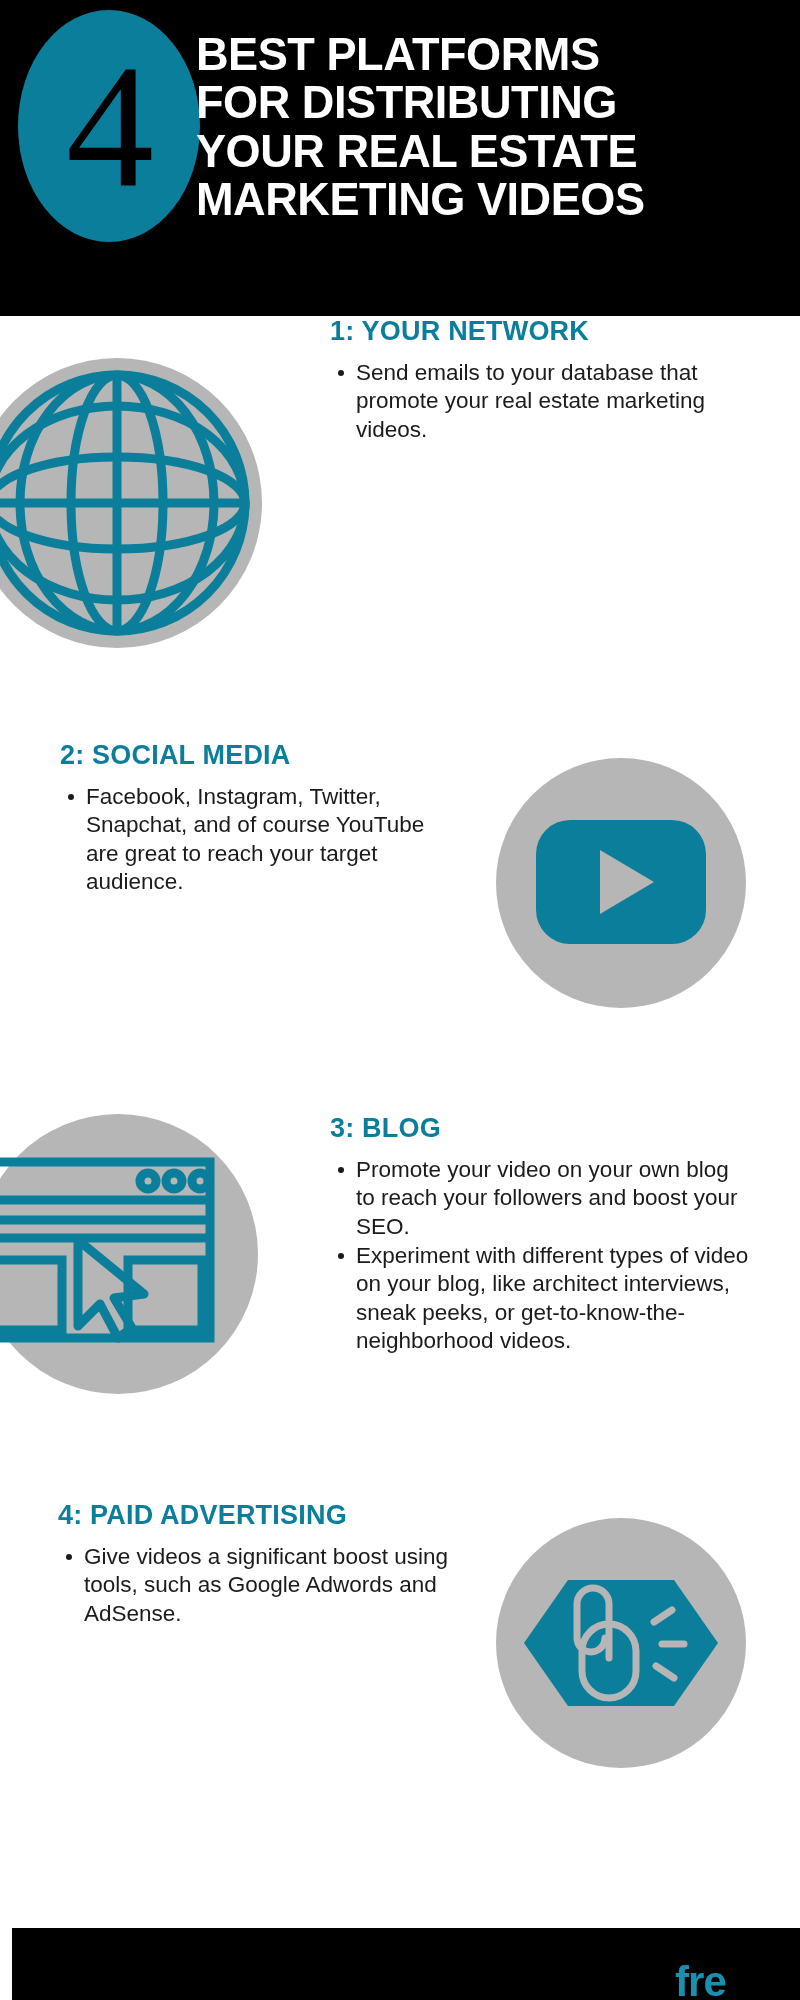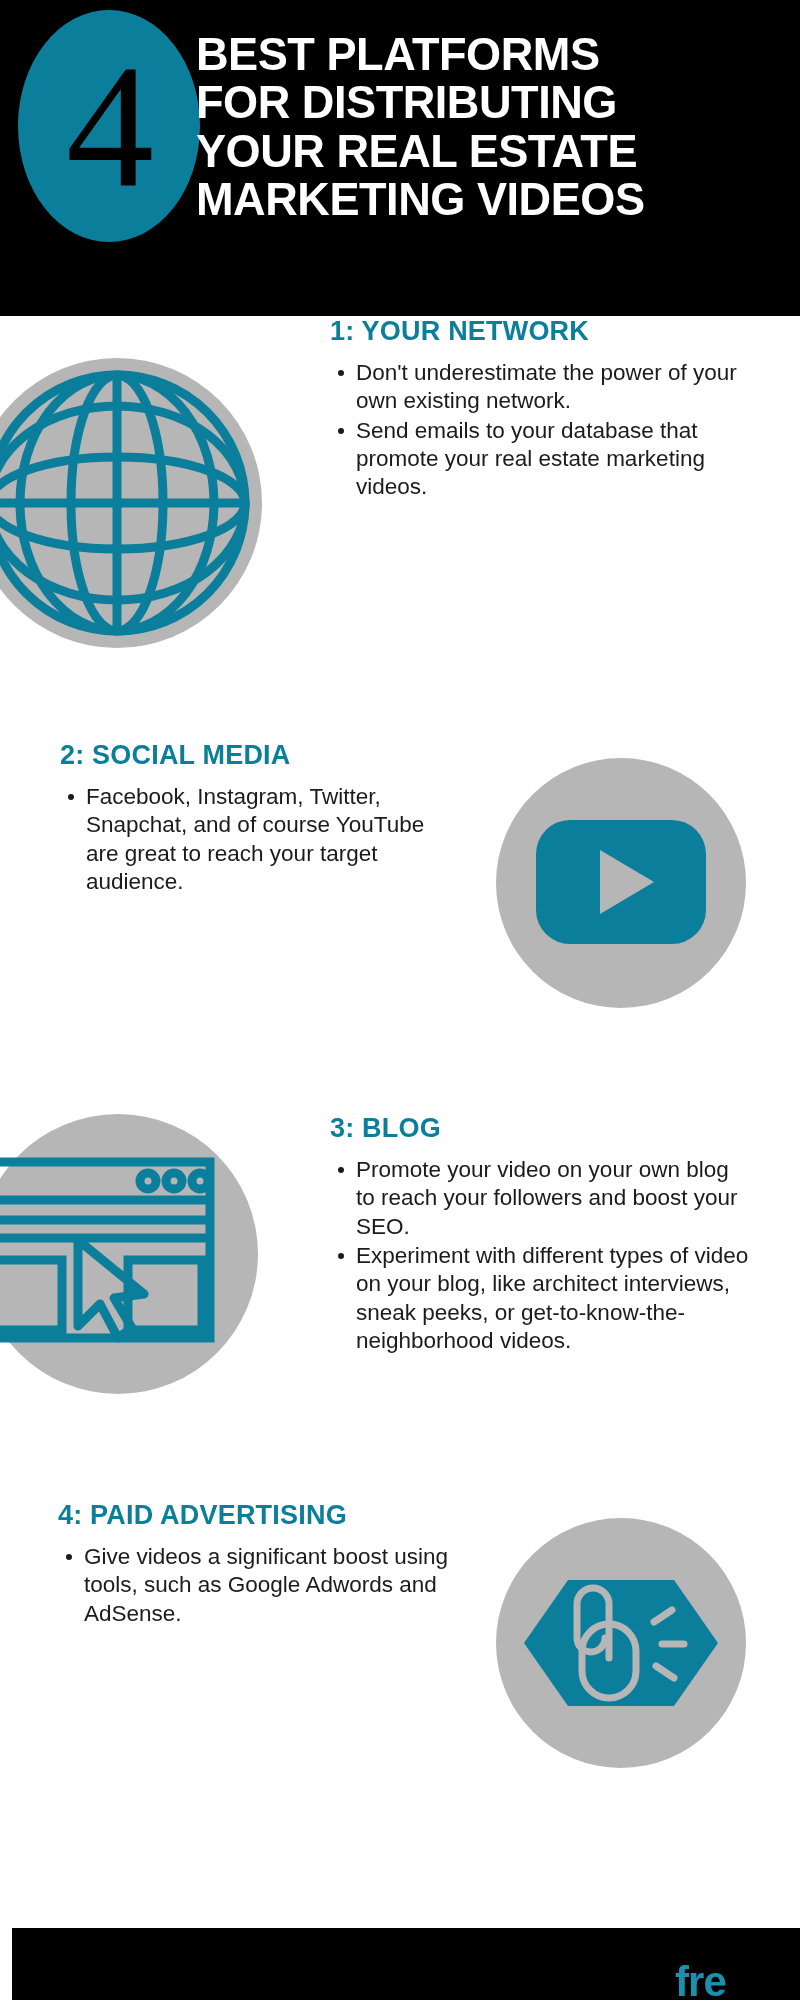--- a/index.html
+++ b/index.html
@@ -158,21 +158,20 @@
           <ellipse cx="145" cy="145" rx="97" ry="128"></ellipse>
           <line x1="17" y1="145" x2="273" y2="145"></line>
           <line x1="145" y1="17" x2="145" y2="273"></line>
         </g>
       </svg>
     </div>
 
     <div class="txt" style="left:330px;top:0px;width:430px;">
       <div class="sec-head">1: YOUR NETWORK</div>
       <ul class="bullets">
-        <li>Don't underestimate the power of your own existing network.</li>
         <li>Send emails to your database that promote your real estate marketing videos.</li>
       </ul>
     </div>
   </div>
 
   <div class="section" style="top:740px;height:350px;">
 
     <div class="icon-wrap" style="left:496px;top:18px;width:250px;height:250px;">
       <div class="gray-circle" style="width:250px;height:250px;"></div>
       <svg class="icon-svg" width="250" height="250" viewBox="0 0 250 250">

